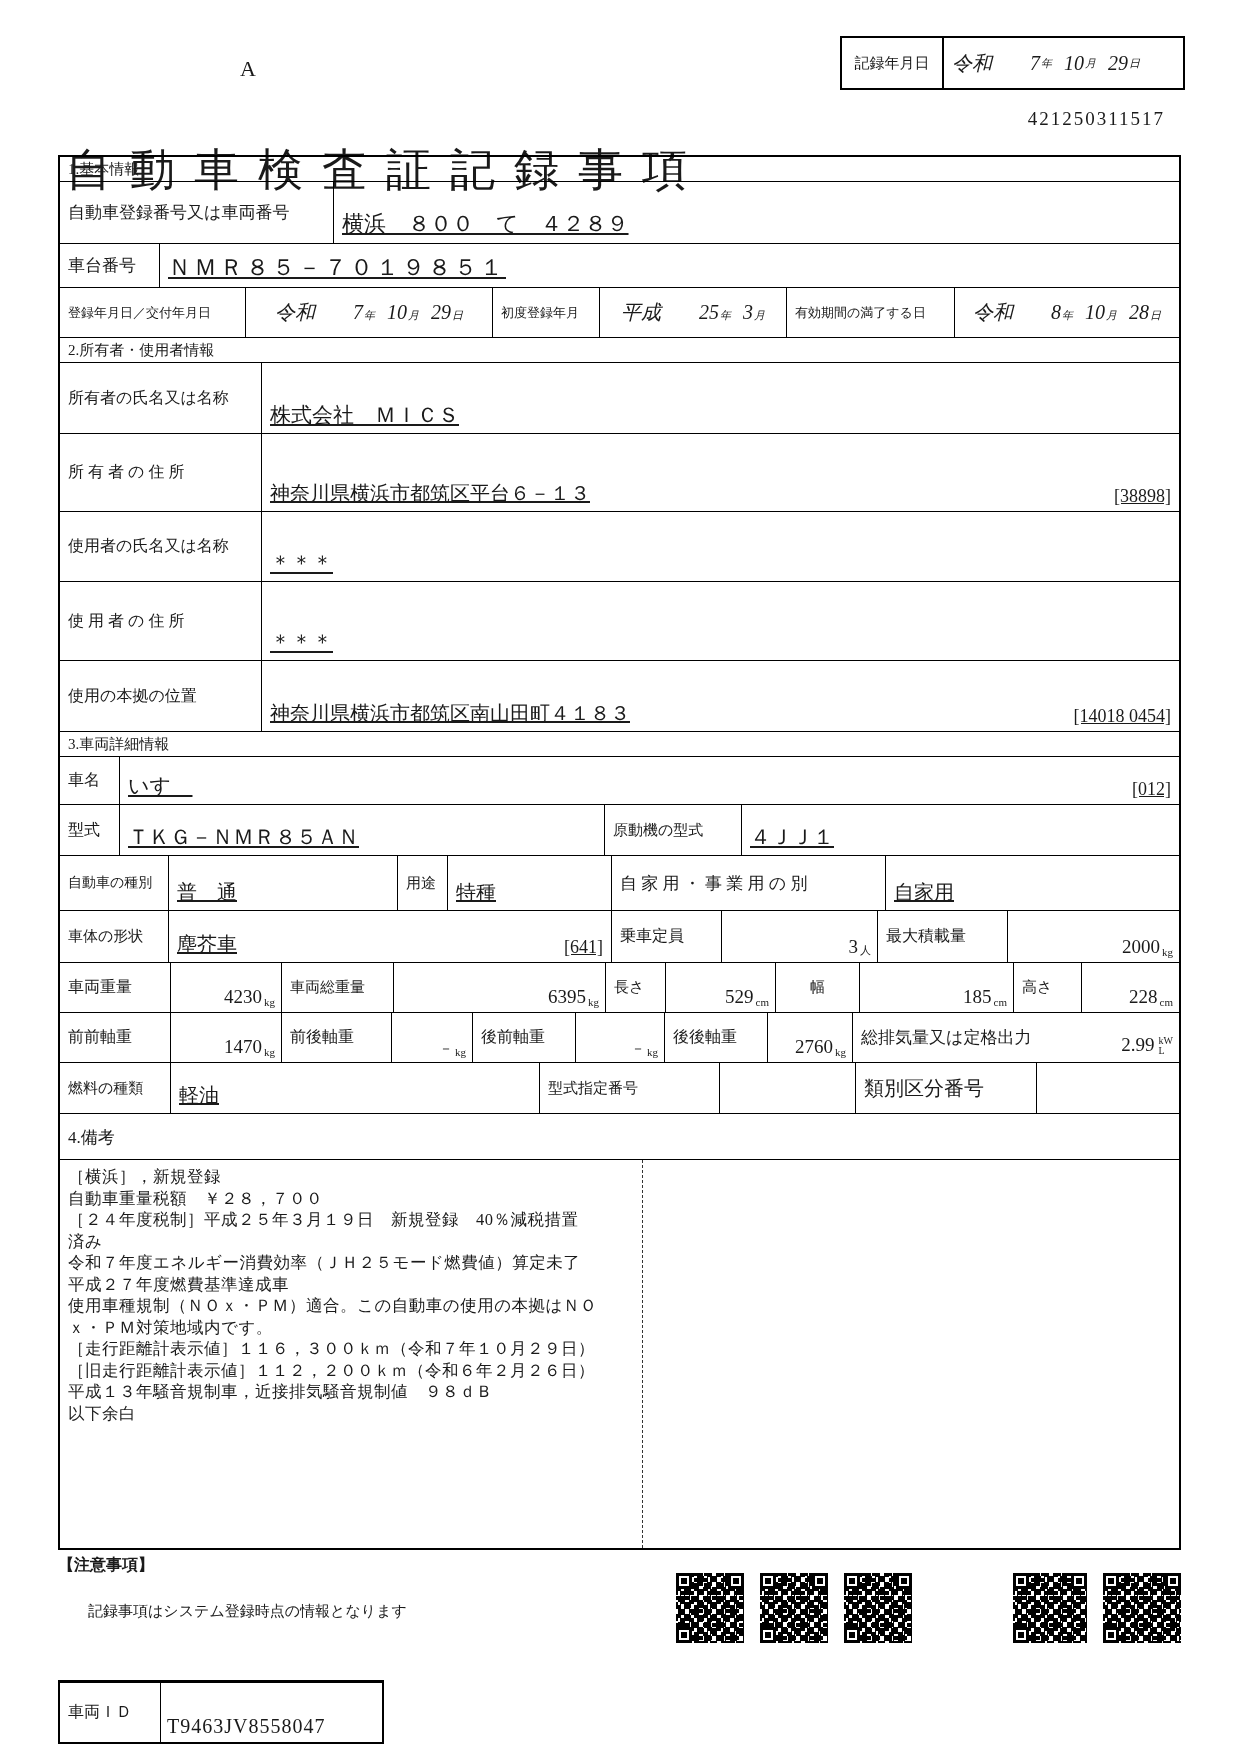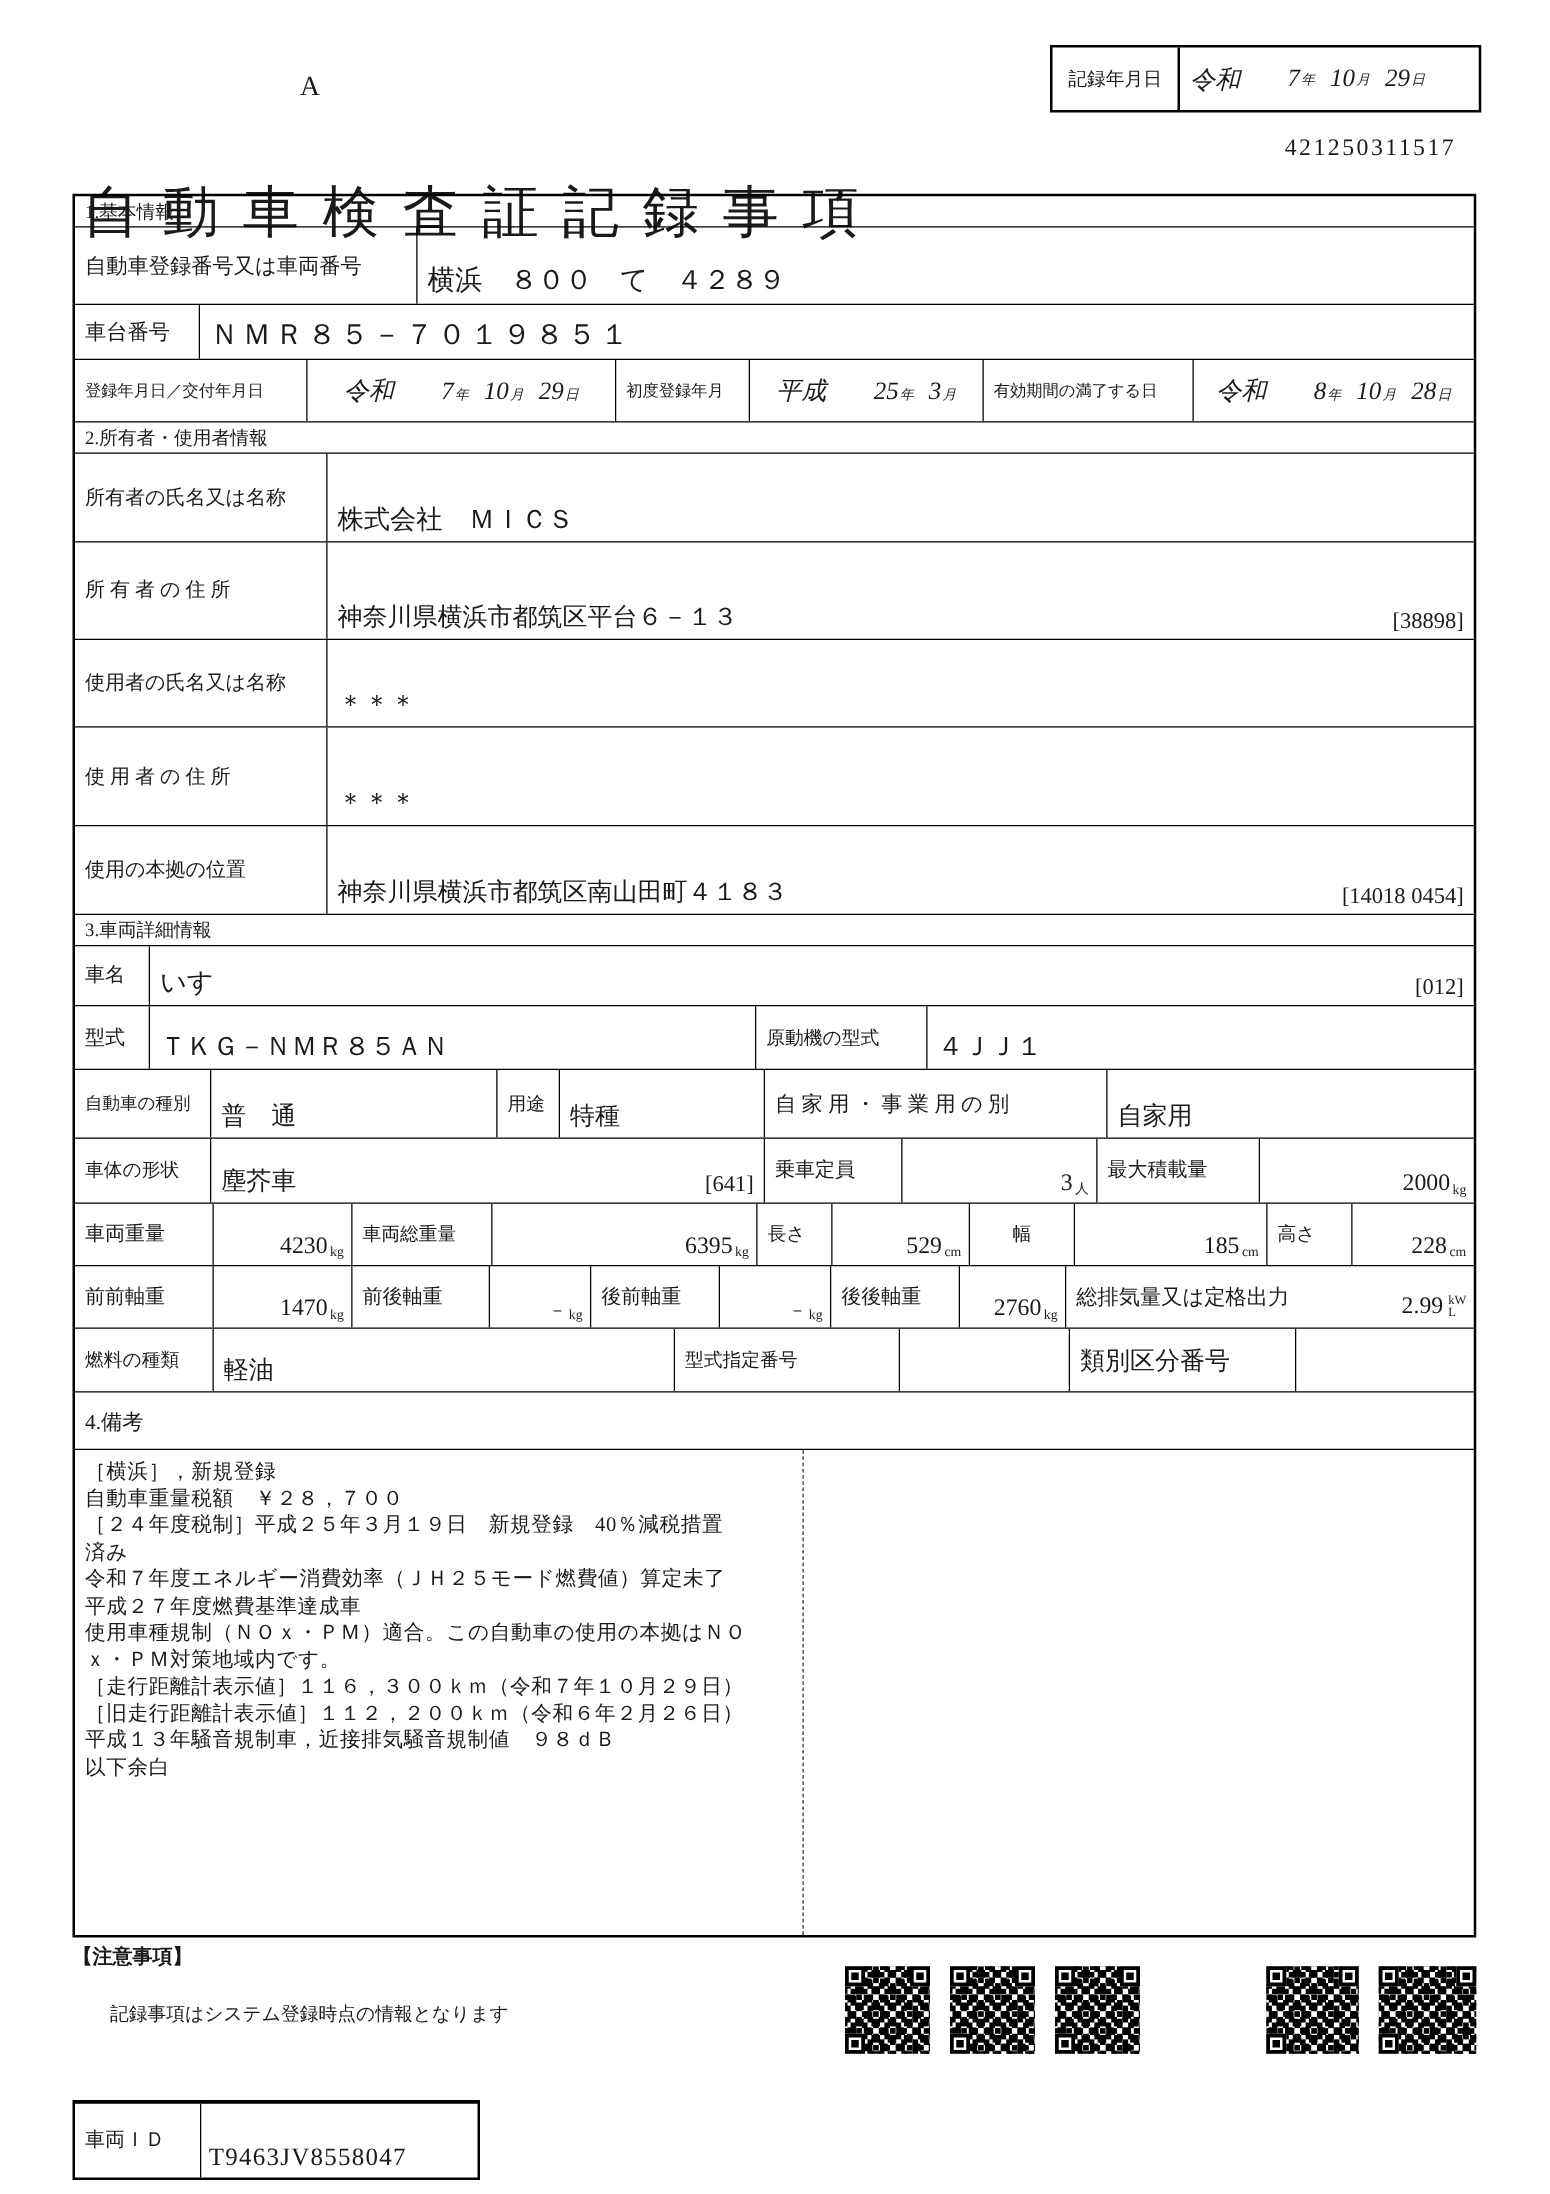--- a/index.html
+++ b/index.html
@@ -22,21 +22,21 @@
 
   
   .vtable{position:absolute;left:58px;top:155px;width:1123px;border:2px solid #000;box-sizing:border-box;}
   .trow{display:flex;border-bottom:1.5px solid #000;box-sizing:border-box;}
   .trow:last-child{border-bottom:none;}
   .cell{box-sizing:border-box;border-right:1.5px solid #000;position:relative;}
   .cell:last-child{border-right:none;}
   .lbl{display:flex;align-items:center;padding-left:8px;font-size:16px;}
   .lbl.center{justify-content:center;padding-left:0;}
   .lbl.small{font-size:13px;}
-  .val{display:flex;align-items:flex-end;padding:0 8px 4px 8px;font-size:20px;white-space:nowrap;}
+  .val{display:flex;align-items:flex-end;padding:0 8px 4px 8px;font-size:20px;white-space:nowrap;text-decoration:underline;}
   .val .code{margin-left:auto;font-size:18px;}
   .heading-row{border-bottom:1.5px solid #000;font-size:15px;padding:3px 0 2px 8px;}
   .num-val{display:flex;align-items:flex-end;justify-content:flex-end;padding:0 6px 4px 6px;font-size:19px;}
   .num-val .u{font-size:11px;margin-left:2px;}
   .unit-stack{display:flex;flex-direction:column;font-size:10px;line-height:10px;margin-left:4px;text-align:left;}
 
   
   .remarks{position:relative;height:388px;border-bottom:none;}
   .remarks-text{padding:6px 0 0 8px;font-size:16.5px;line-height:21.5px;letter-spacing:.5px;}
   .dashed-div{position:absolute;top:0;bottom:0;left:582px;border-left:1.5px dashed #333;}

